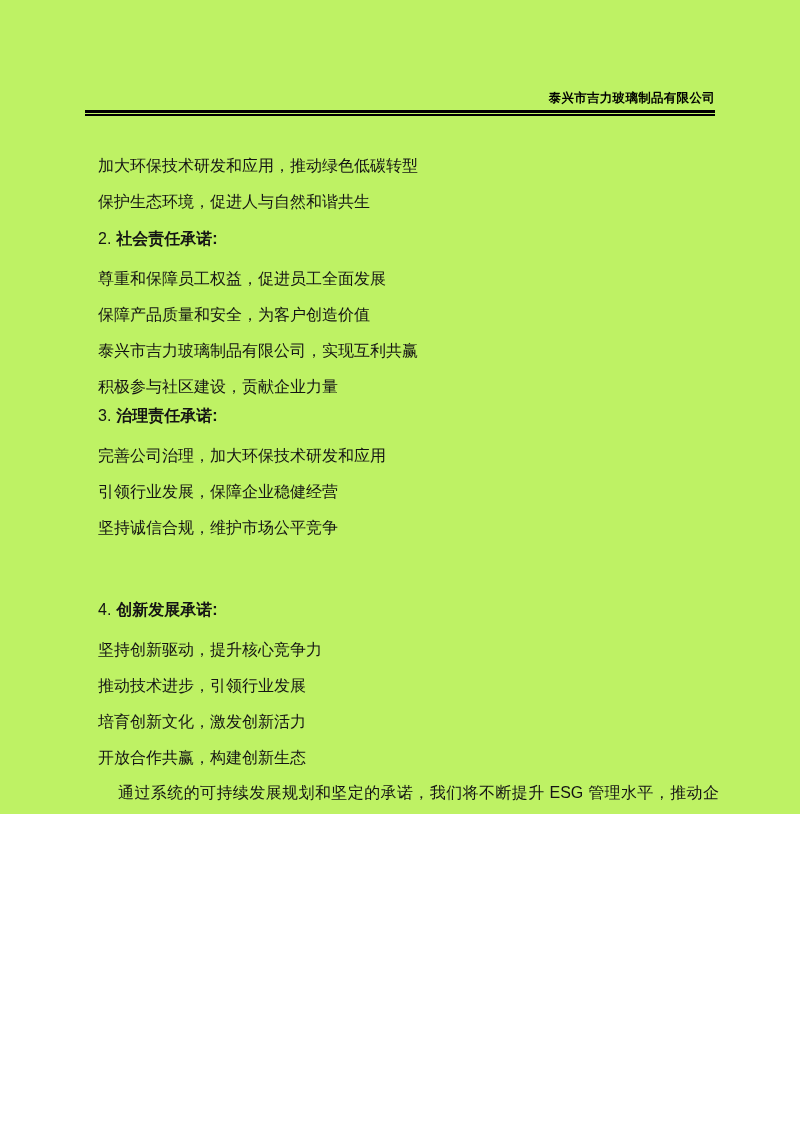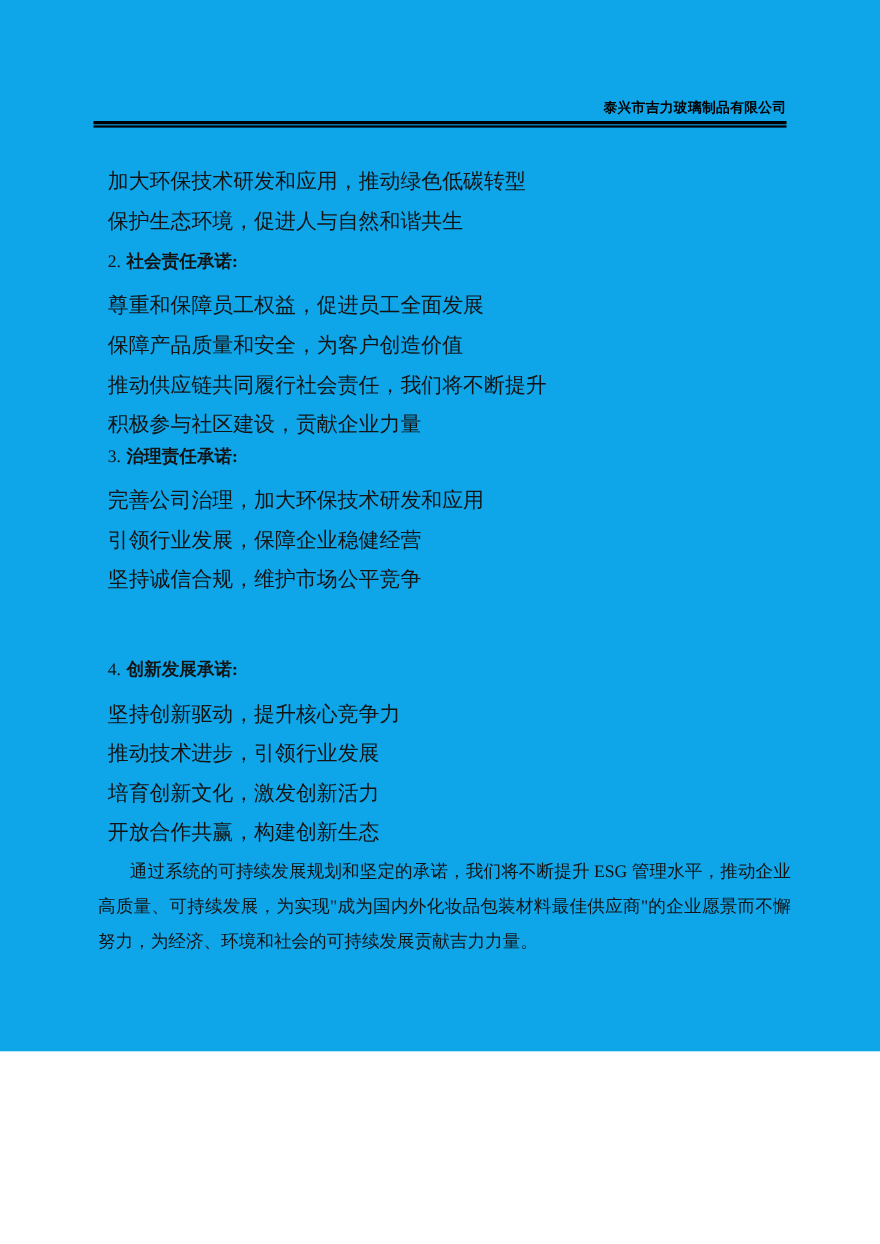--- a/index.html
+++ b/index.html
@@ -3,24 +3,24 @@
 <meta charset="utf-8">
 <style>
   html, body {
     margin: 0;
     padding: 0;
     background: #ffffff;
   }
   .page {
     position: relative;
     width: 800px;
-    height: 956px;
-    background: #0ea5e9;
+    height: 814px;
+    background: #bef264;
     color: #141414;
-    font-family: Liberation Serif, serif;
+    font-family: Liberation Sans, sans-serif;
     overflow: hidden;
   }
 
   
   .header {
     position: absolute;
     left: 85px;
     right: 85px;
     top: 90px;
   }
@@ -42,21 +42,21 @@
     left: 98px;
     right: 0;
   }
   .group-intro   { top: 148px; }
   .group-social  { top: 221px; }
   .group-gov     { top: 398px; }
   .group-innov   { top: 592px; }
 
   .body-line {
     margin: 0;
-    font-size: 19px;
+    font-size: 16px;
     line-height: 36px;
     height: 36px;
     white-space: nowrap;
     color: #141414;
   }
   .section-heading {
     margin: 0;
     font-size: 16px;
     font-weight: normal;
     line-height: 36px;
@@ -113,21 +113,21 @@
   <div class="group group-intro">
     <p class="body-line">加大环保技术研发和应用，推动绿色低碳转型</p>
     <p class="body-line">保护生态环境，促进人与自然和谐共生</p>
   </div>
 
   <div class="group group-social">
     <h3 class="section-heading"><span class="num">2.</span><span class="title">社会责任承诺</span><span class="colon">:</span></h3>
     <div class="section-lines">
       <p class="body-line">尊重和保障员工权益，促进员工全面发展</p>
       <p class="body-line">保障产品质量和安全，为客户创造价值</p>
-      <p class="body-line">推动供应链共同履行社会责任，我们将不断提升</p>
+      <p class="body-line">泰兴市吉力玻璃制品有限公司，实现互利共赢</p>
       <p class="body-line">积极参与社区建设，贡献企业力量</p>
     </div>
   </div>
 
   <div class="group group-gov">
     <h3 class="section-heading"><span class="num">3.</span><span class="title">治理责任承诺</span><span class="colon">:</span></h3>
     <div class="section-lines">
       <p class="body-line">完善公司治理，加大环保技术研发和应用</p>
       <p class="body-line">引领行业发展，保障企业稳健经营</p>
       <p class="body-line">坚持诚信合规，维护市场公平竞争</p>

